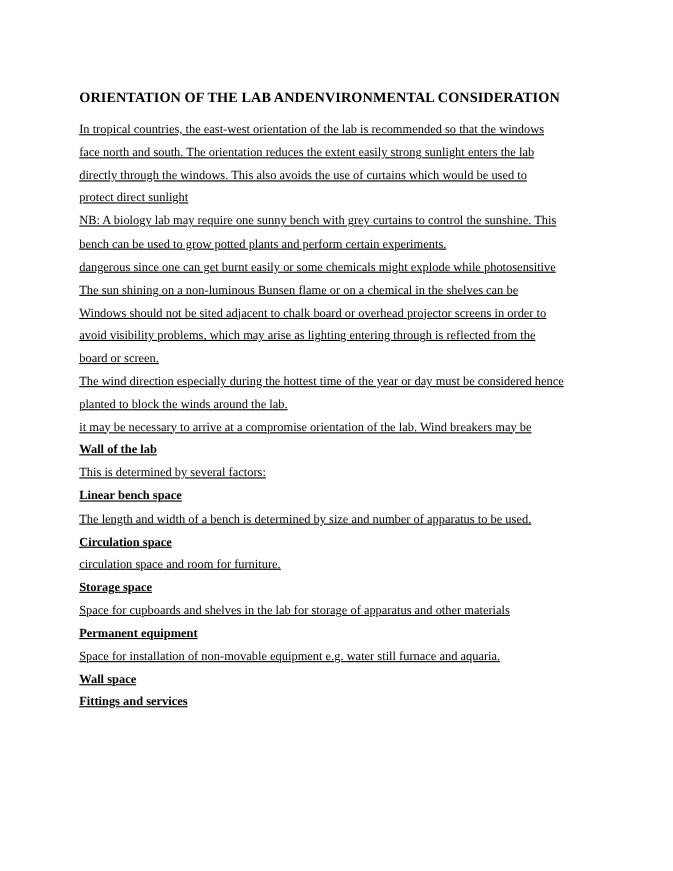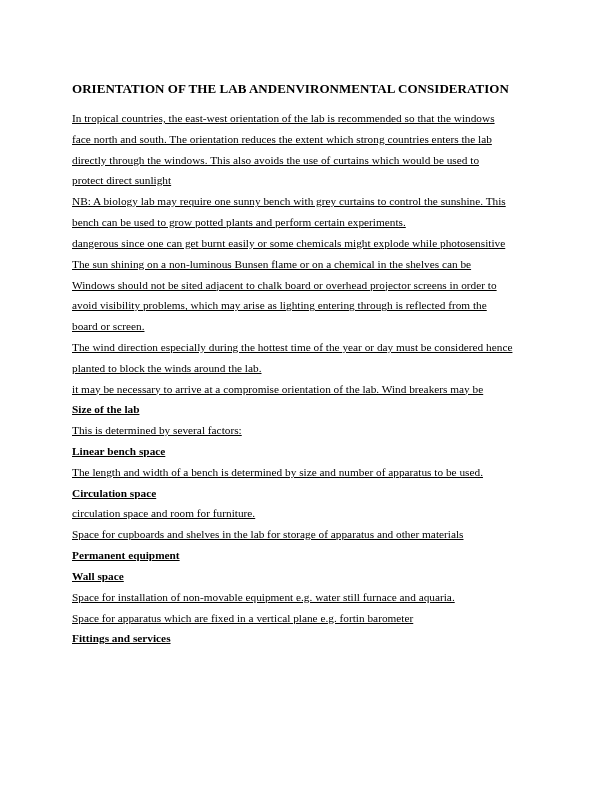--- a/index.html
+++ b/index.html
@@ -24,21 +24,21 @@
 </style>
 </head>
 <body>
 
 <div class="page">
   <div class="title">ORIENTATION OF THE LAB ANDENVIRONMENTAL CONSIDERATION</div>
 
   <div class="body">
     <p>
       <span class="line">In tropical countries, the east-west orientation of the lab is recommended so that the windows</span>
-      <span class="line">face north and south. The orientation reduces the extent which strong countries enters the lab</span>
+      <span class="line">face north and south. The orientation reduces the extent easily strong sunlight enters the lab</span>
       <span class="line">directly through the windows. This also avoids the use of curtains which would be used to</span>
       <span class="line">protect direct sunlight</span>
     </p>
     <p>
       <span class="line">NB: A biology lab may require one sunny bench with grey curtains to control the sunshine. This</span>
       <span class="line">bench can be used to grow potted plants and perform certain experiments.</span>
     </p>
     <p>
       <span class="line">dangerous since one can get burnt easily or some chemicals might explode while photosensitive</span>
       <span class="line">The sun shining on a non-luminous Bunsen flame or on a chemical in the shelves can be</span>
@@ -47,49 +47,49 @@
       <span class="line">Windows should not be sited adjacent to chalk board or overhead projector screens in order to</span>
       <span class="line">avoid visibility problems, which may arise as lighting entering through is reflected from the</span>
       <span class="line">board or screen.</span>
     </p>
     <p>
       <span class="line">The wind direction especially during the hottest time of the year or day must be considered hence</span>
       <span class="line">planted to block the winds around the lab.</span>
       <span class="line">it may be necessary to arrive at a compromise orientation of the lab. Wind breakers may be</span>
     </p>
     <p>
-      <span class="line h">Size of the lab</span>
+      <span class="line h">Wall of the lab</span>
     </p>
     <p>
       <span class="line">This is determined by several factors:</span>
     </p>
     <p>
       <span class="line h">Linear bench space</span>
     </p>
     <p>
       <span class="line">The length and width of a bench is determined by size and number of apparatus to be used.</span>
     </p>
     <p>
       <span class="line h">Circulation space</span>
     </p>
     <p>
       <span class="line">circulation space and room for furniture.</span>
     </p>
     <p>
+      <span class="line h">Storage space</span>
+    </p>
+    <p>
       <span class="line">Space for cupboards and shelves in the lab for storage of apparatus and other materials</span>
     </p>
     <p>
       <span class="line h">Permanent equipment</span>
     </p>
     <p>
-      <span class="line h">Wall space</span>
-    </p>
-    <p>
       <span class="line">Space for installation of non-movable equipment e.g. water still furnace and aquaria.</span>
     </p>
     <p>
-      <span class="line">Space for apparatus which are fixed in a vertical plane e.g. fortin barometer</span>
+      <span class="line h">Wall space</span>
     </p>
     <p>
       <span class="line h">Fittings and services</span>
     </p>
   </div>
 </div>
 
 </body></html>

